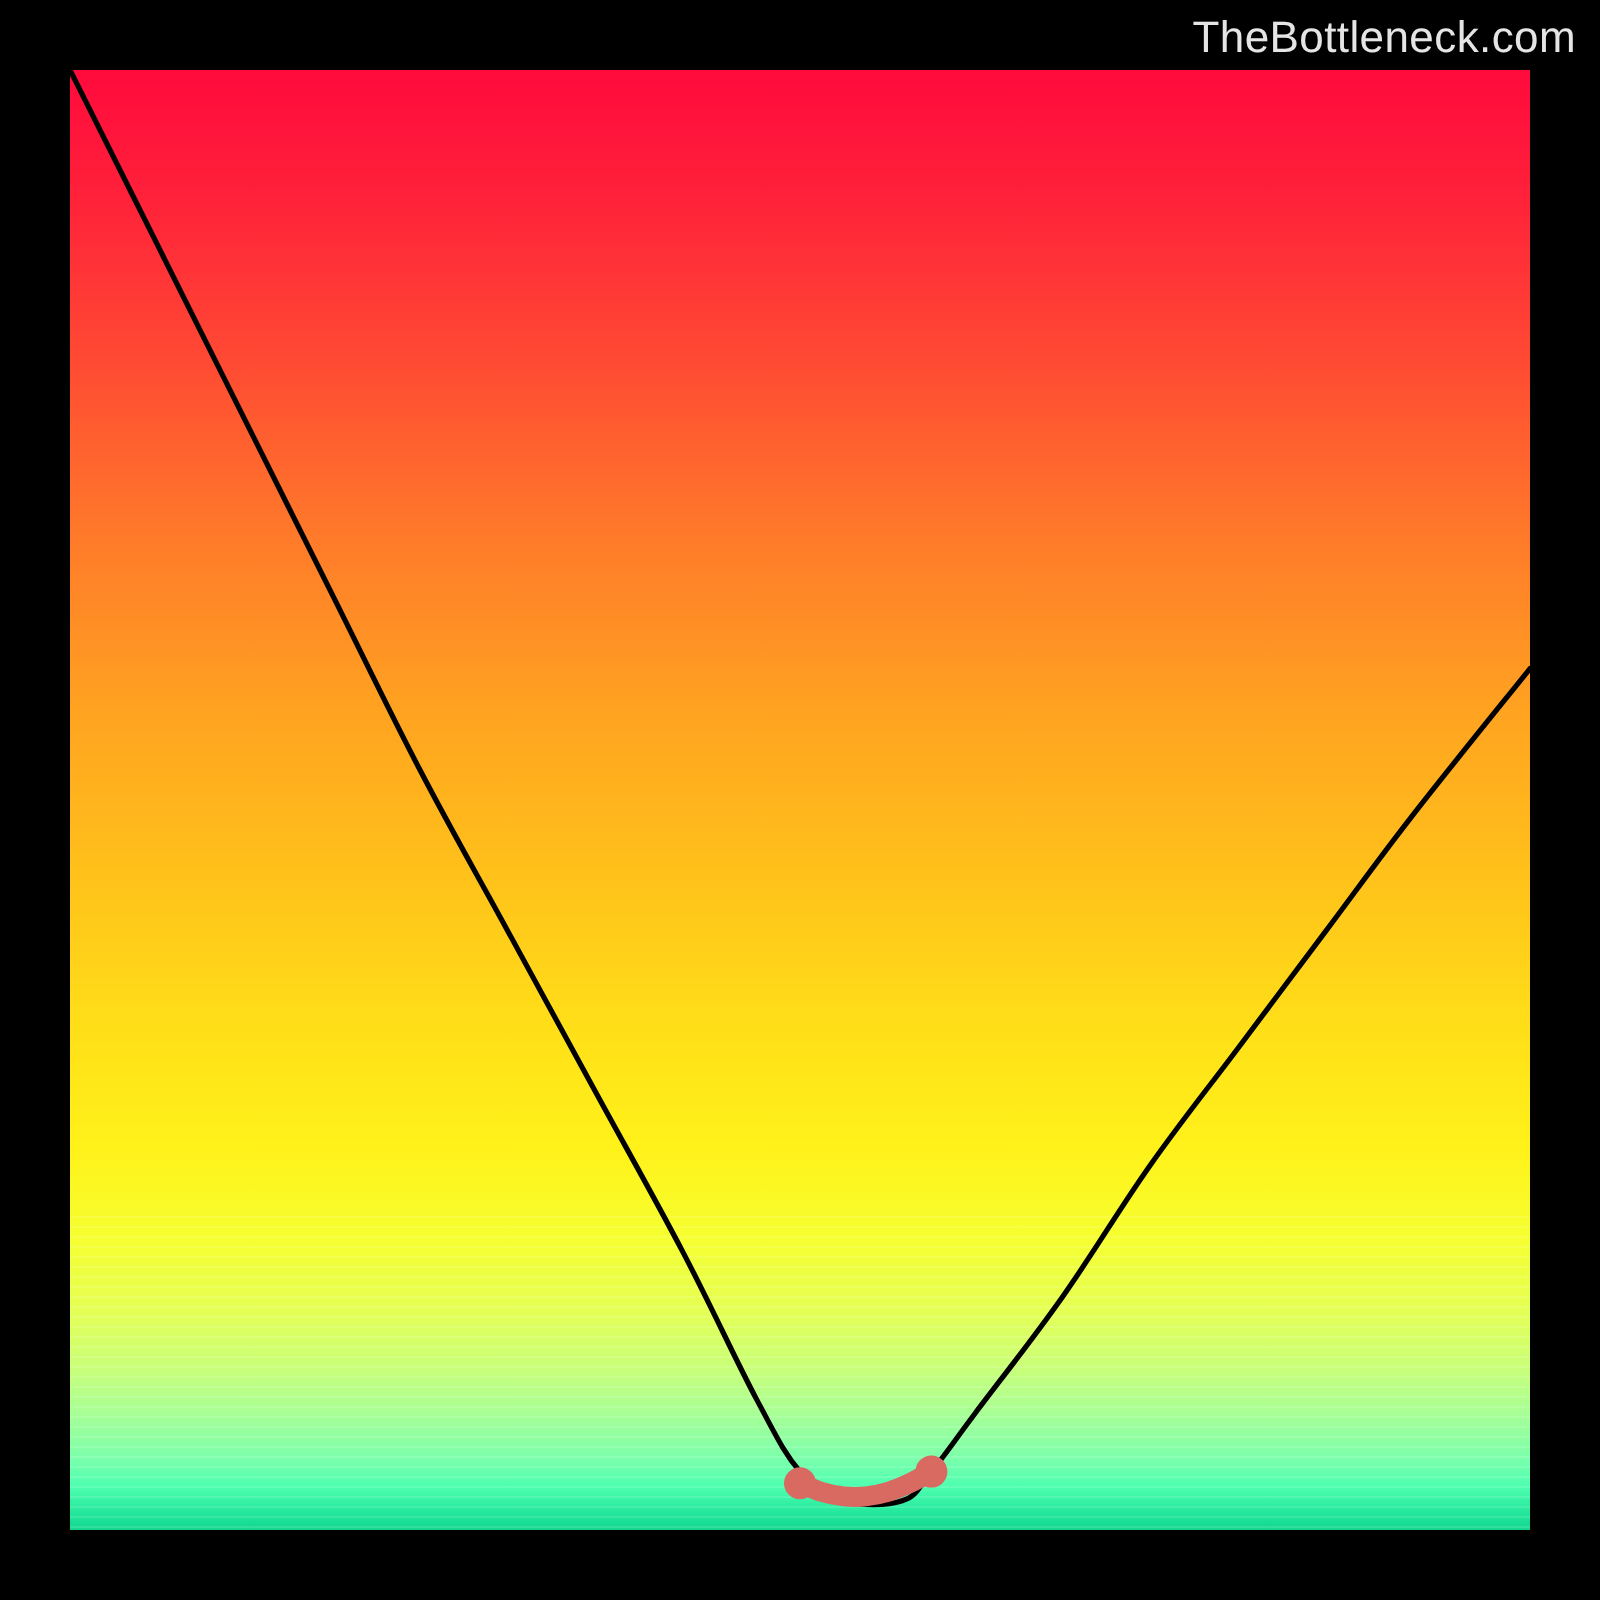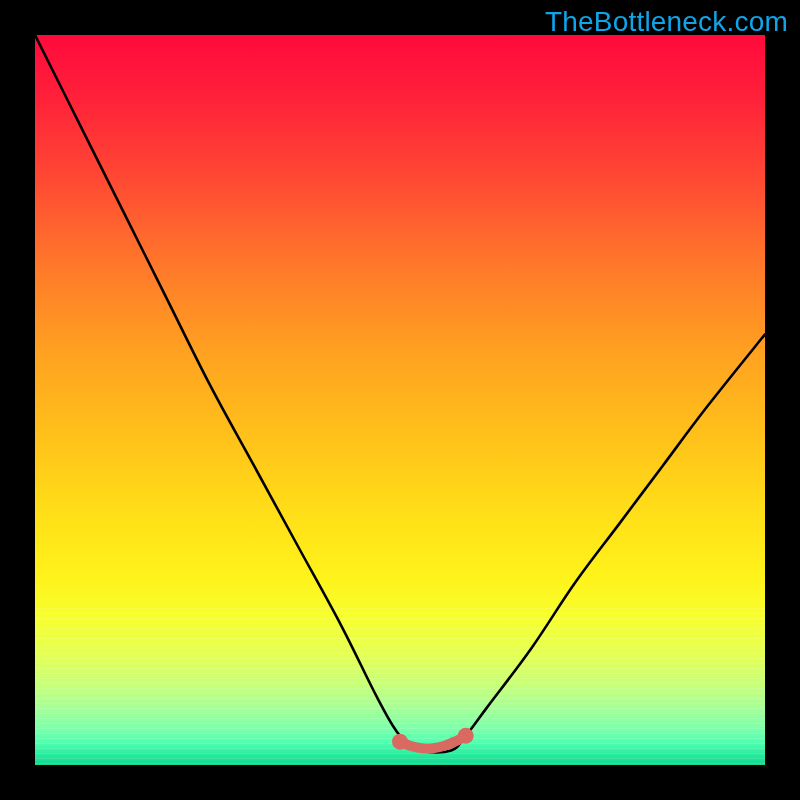--- a/index.html
+++ b/index.html
@@ -62,22 +62,22 @@
   svg.curve {
     position: absolute;
     left: 0; top: 0;
     width: 730px;
     height: 730px;
   }
   .attribution {
     position: absolute;
     top: 6px;
     right: 12px;
-    color: #0ea5e9;
-    font-size: 28px;
+    color: #e5e5e5;
+    font-size: 22px;
     font-weight: 400;
     letter-spacing: 0.2px;
   }
 </style>
 </head>
 <body>
 
 <div class="frame">
 
   <div class="plot-area">

